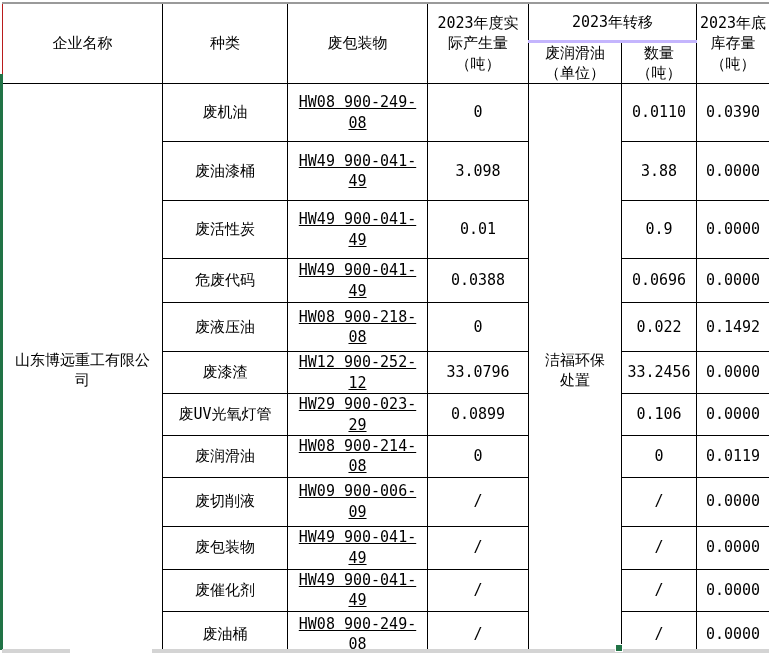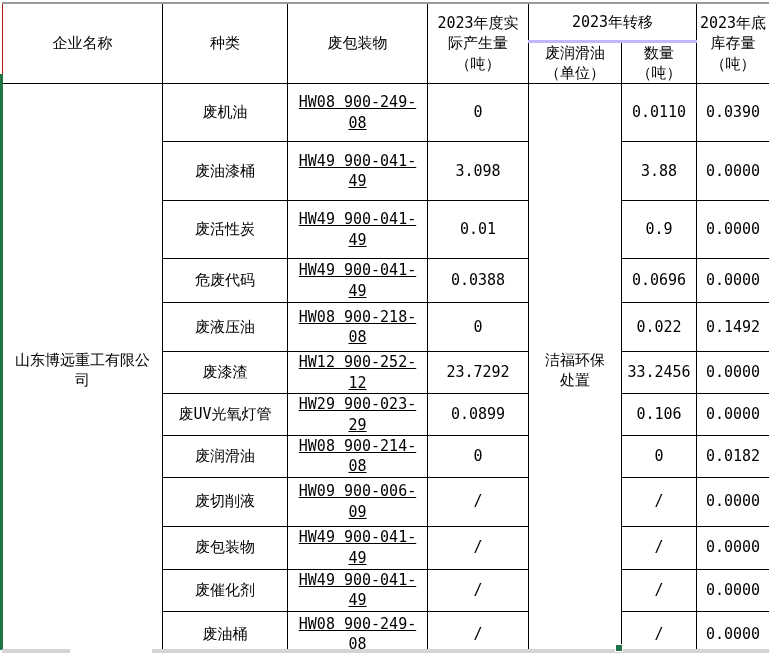--- a/index.html
+++ b/index.html
@@ -102,39 +102,39 @@
           <td class="code">HW08 900-218-
 08</td>
           <td class="num">0</td>
           <td class="num">0.022</td>
           <td class="num">0.1492</td>
         </tr>
         <tr style="height: 42px;">
           <td class="wtype">废漆渣</td>
           <td class="code">HW12 900-252-
 12</td>
-          <td class="num">23.7292</td>
+          <td class="num">33.0796</td>
           <td class="num">33.2456</td>
           <td class="num">0.0000</td>
         </tr>
         <tr style="height: 42px;">
           <td class="wtype">废UV光氧灯管</td>
           <td class="code">HW29 900-023-
 29</td>
           <td class="num">0.0899</td>
           <td class="num">0.106</td>
           <td class="num">0.0000</td>
         </tr>
         <tr style="height: 41px;">
           <td class="wtype">废润滑油</td>
           <td class="code">HW08 900-214-
 08</td>
           <td class="num">0</td>
           <td class="num">0</td>
-          <td class="num">0.0182</td>
+          <td class="num">0.0119</td>
         </tr>
         <tr style="height: 49px;">
           <td class="wtype">废切削液</td>
           <td class="code">HW09 900-006-
 09</td>
           <td class="num">/</td>
           <td class="num">/</td>
           <td class="num">0.0000</td>
         </tr>
         <tr style="height: 43px;">

